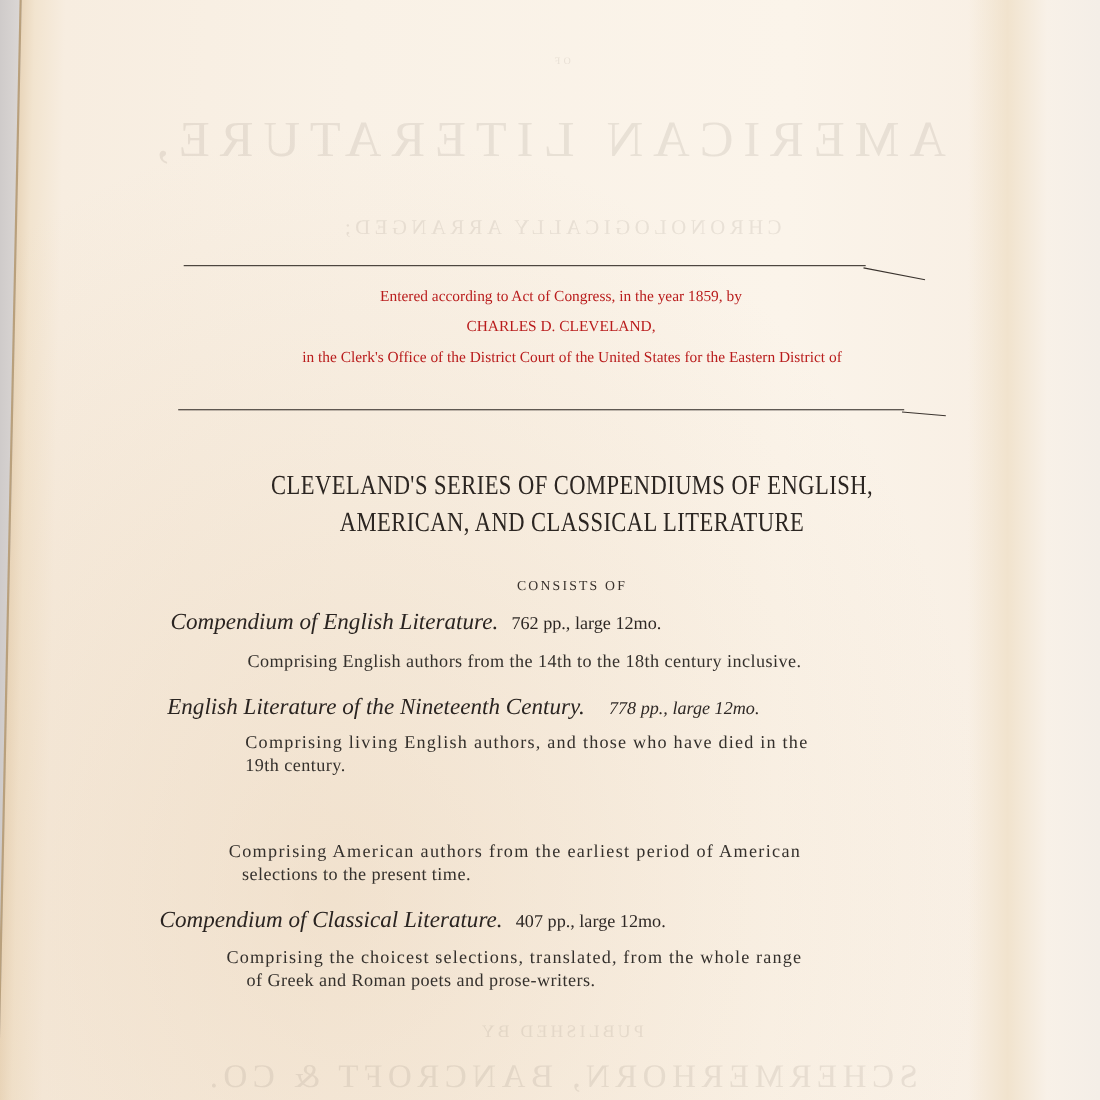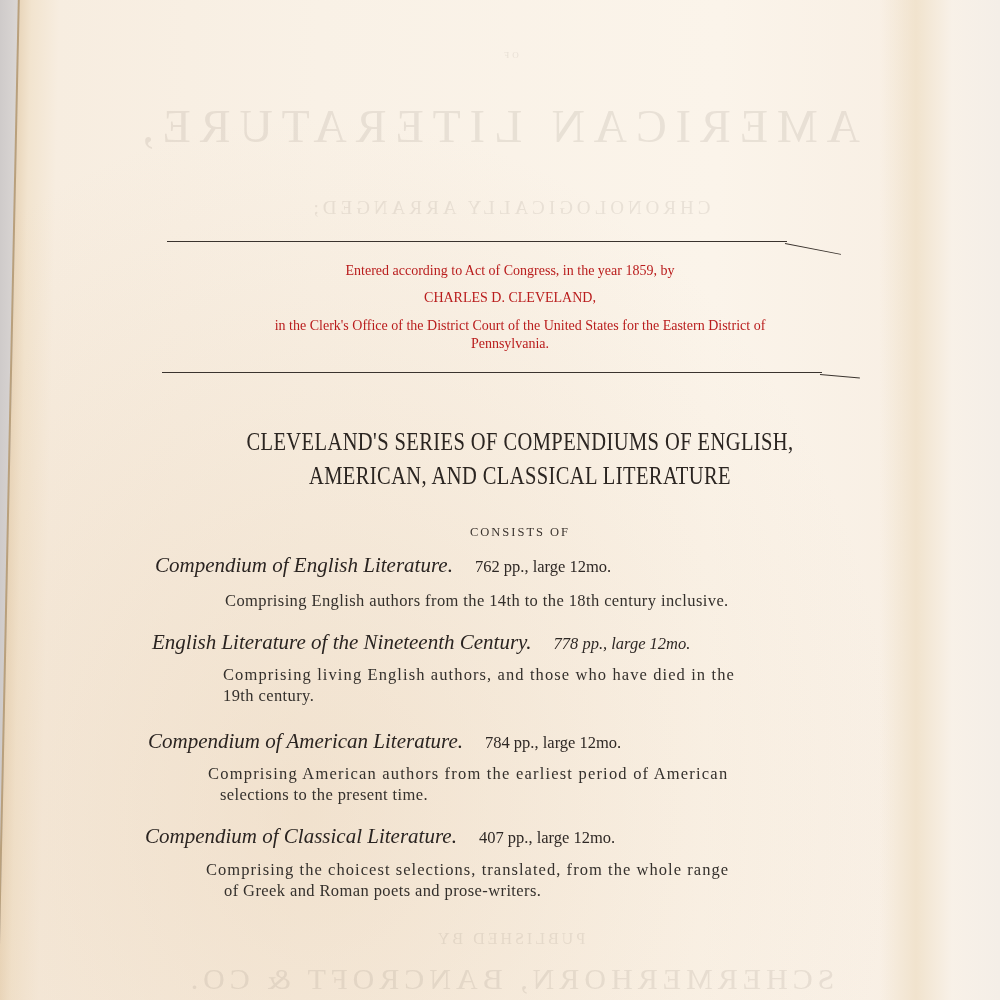--- a/index.html
+++ b/index.html
@@ -29,21 +29,21 @@
     position:absolute; color:rgba(140,130,120,0.16);
     transform:scaleX(-1); white-space:nowrap; text-align:center;
     letter-spacing:3px;
   }
   .content { position:absolute; left:0; top:0; width:1000px; height:1000px; color:#2a2522; }
   .rule { position:absolute; height:0; border-top:1.5px solid #3a332e; }
   .copyright { position:absolute; left:170px; width:680px; text-align:center; font-size:14px; color:#b91c1c; }
   .series-title { position:absolute; left:160px; width:720px; text-align:center; font-family:"Liberation Sans Narrow","Liberation Serif",serif; font-size:25px; letter-spacing:0.5px; color:#2b2521; transform:scaleX(0.82); transform-origin:center; }
   .consists { position:absolute; left:160px; width:720px; text-align:center; font-size:12.5px; letter-spacing:2px; color:#3a332e;margin-top:11px; }
   .entry-title { position:absolute; font-style:italic; font-size:21px; color:#2a2421; white-space:nowrap; }
-  .entry-meta { font-style:normal; font-size:16.5px; margin-left:22px; color:#2e2825; }
+  .entry-meta { font-style:normal; font-size:16.5px; margin-left:12px; color:#2e2825; }
   .entry-desc { position:absolute; font-size:16.5px; color:#34302c; letter-spacing:0.4px; line-height:21px; }
 </style>
 </head>
 <body>
 
 <div class="backdrop"></div>
 <div class="page"></div>
 <div class="page-fold"></div>
 
 <div class="ghost" style="left:250px;top:50px;width:520px;font-size:9px;">OF</div>
@@ -52,21 +52,20 @@
 <div class="ghost" style="left:250px;top:930px;width:520px;font-size:16px;">PUBLISHED BY</div>
 <div class="ghost" style="left:160px;top:962px;width:700px;font-size:30px;letter-spacing:5px;">SCHERMERHORN, BANCROFT &amp; CO.</div>
 
 <div class="content">
   <div class="rule" style="left:167px;top:241px;width:620px;"></div>
   <div class="rule" style="left:785px;top:243px;width:57px;transform:rotate(11deg);transform-origin:left;"></div>
 
   <div class="copyright" style="top:263px;">Entered according to Act of Congress, in the year 1859, by</div>
   <div class="copyright" style="top:290px;">CHARLES D. CLEVELAND,</div>
   <div class="copyright" style="left:170px;width:700px;top:318px;">in the Clerk's Office of the District Court of the United States for the Eastern District of</div>
-  <div class="copyright" style="top:336px;">Pennsylvania.</div>
 
   <div class="rule" style="left:162px;top:372px;width:660px;"></div>
   <div class="rule" style="left:820px;top:374px;width:40px;transform:rotate(5deg);transform-origin:left;"></div>
 
   <div class="series-title" style="top:428px;">CLEVELAND'S SERIES OF COMPENDIUMS OF ENGLISH,</div>
   <div class="series-title" style="top:462px;">AMERICAN, AND CLASSICAL LITERATURE</div>
   <div class="consists" style="top:514px;">CONSISTS OF</div>
 
   <div class="entry-title" style="left:155px;top:553px;">
     <span>Compendium of English Literature.</span><span class="entry-meta">762 pp., large 12mo.</span>
@@ -76,23 +75,20 @@
   </div>
 
   <div class="entry-title" style="left:152px;top:630px;">
     <span>English Literature of the Nineteenth Century.</span><span class="entry-meta" style="margin-left:22px;font-style:italic;">778 pp., large 12mo.</span>
   </div>
   <div class="entry-desc" style="left:211px;top:664px;width:690px;">
     <div style="letter-spacing:1.1px;margin-left:12px;">Comprising living English authors, and those who have died in the</div>
     <div style="padding-left:12px;">19th century.</div>
   </div>
 
-  <div class="entry-title" style="left:148px;top:729px;">
-    <span>Compendium of American Literature.</span><span class="entry-meta">784 pp., large 12mo.</span>
-  </div>
   <div class="entry-desc" style="left:208px;top:763px;width:690px;">
     <div style="letter-spacing:1.2px;">Comprising American authors from the earliest period of American</div>
     <div style="padding-left:12px;">selections to the present time.</div>
   </div>
 
   <div class="entry-title" style="left:145px;top:824px;">
     <span>Compendium of Classical Literature.</span><span class="entry-meta">407 pp., large 12mo.</span>
   </div>
   <div class="entry-desc" style="left:206px;top:859px;width:700px;">
     <div style="letter-spacing:1.05px;">Comprising the choicest selections, translated, from the whole range</div>

